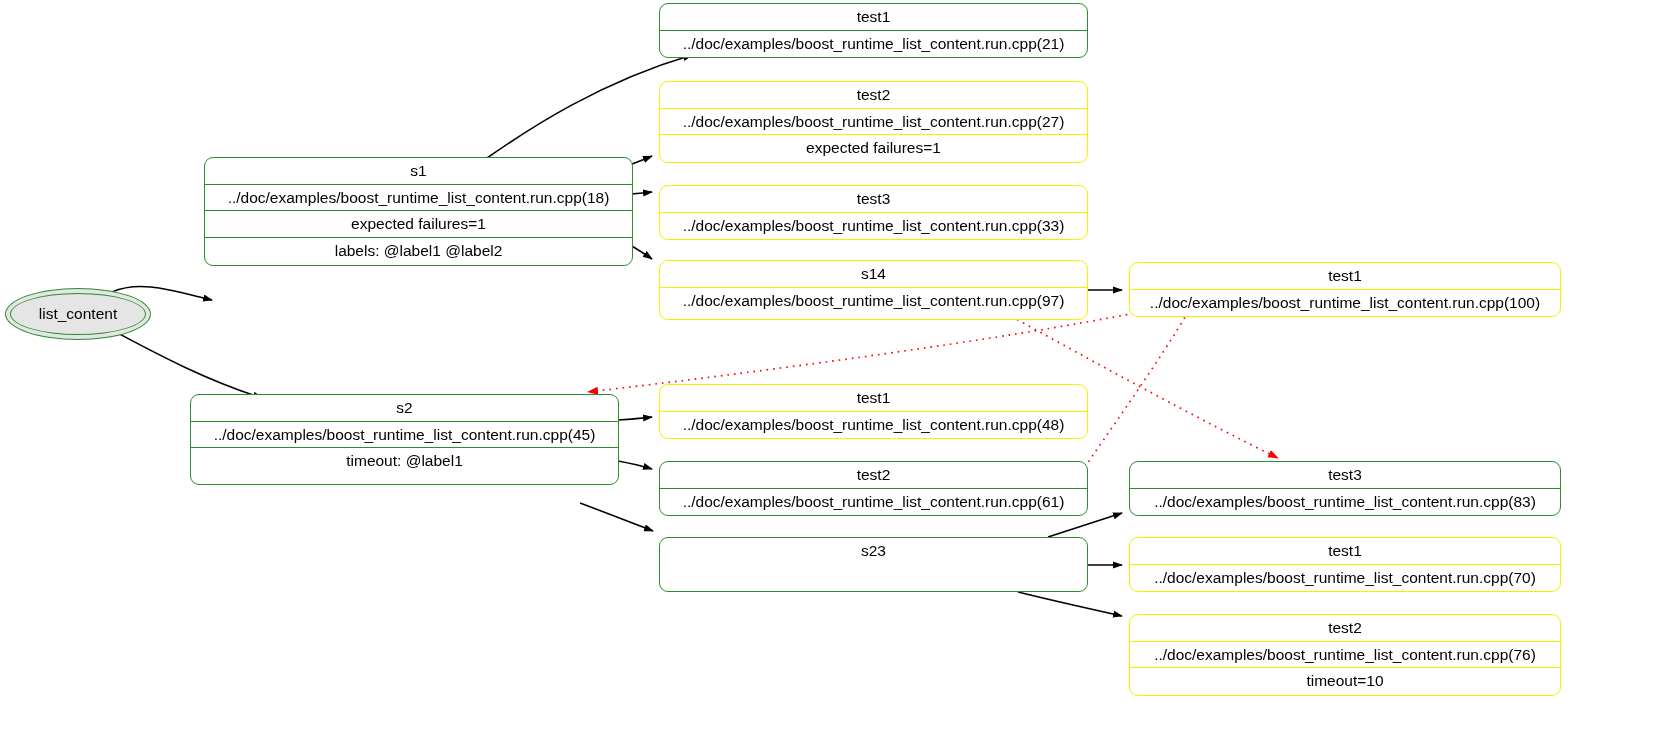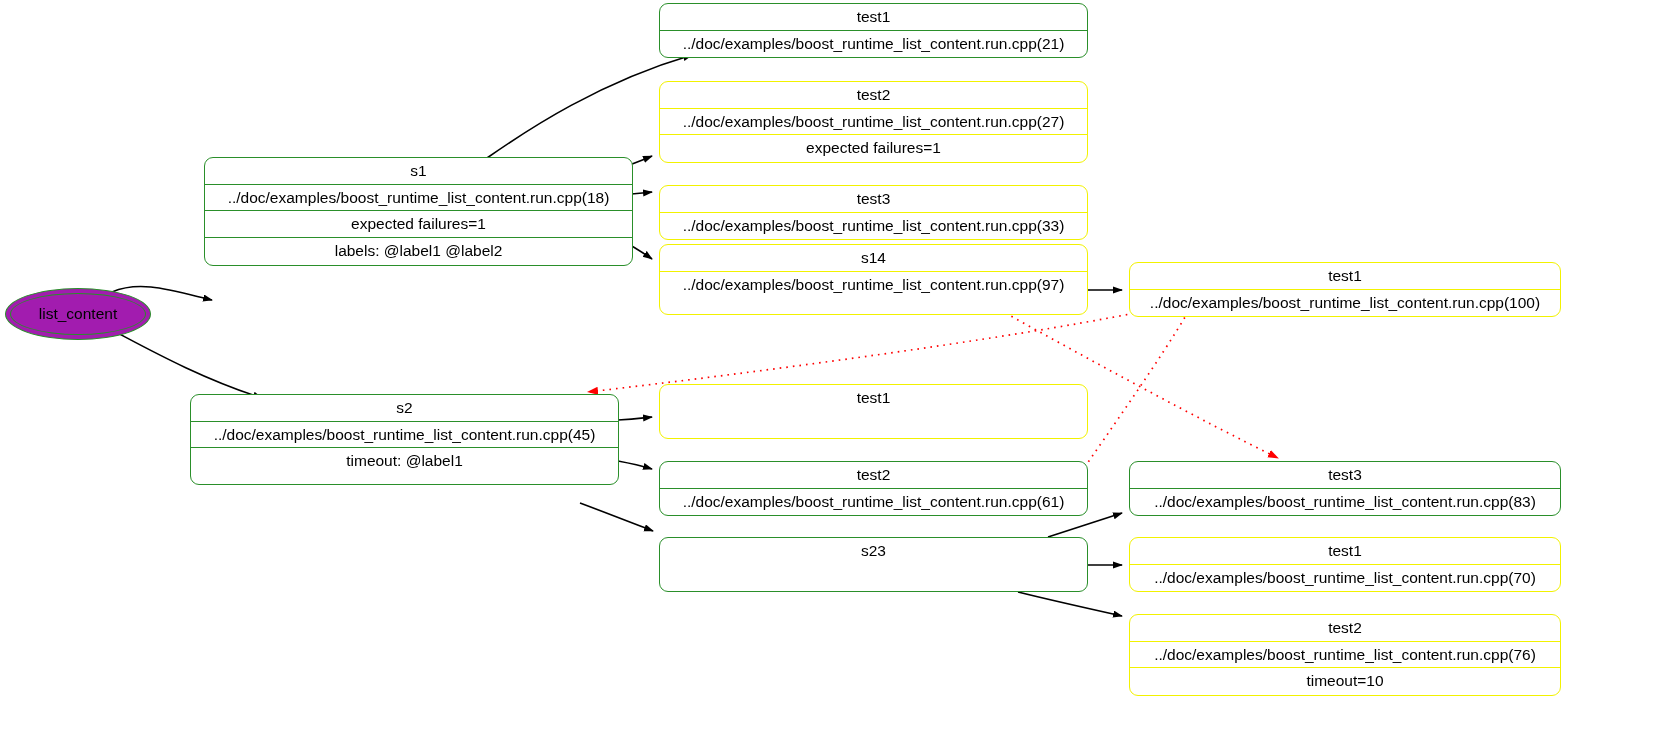--- a/index.html
+++ b/index.html
@@ -41,21 +41,21 @@
     overflow: hidden;
   }
   .node.green .row + .row { border-top: 1.6px solid #2a8f2a; }
   .node.yellow .row + .row { border-top: 1.6px solid #f2f200; }
 
   .ellipse {
     position: absolute;
     box-sizing: border-box;
     border: 1.6px solid #2a8f2a;
     border-radius: 50%;
-    background: #a21caf;
+    background: #e5e5e5;
     display: flex;
     align-items: center;
     justify-content: center;
     font-size: 15.5px;
     color: #000;
     z-index: 5;
   }
   .ellipse .inner {
     position: absolute;
     left: 4px; right: 4px; top: 4px; bottom: 4px;
@@ -132,38 +132,39 @@
   <div class="row">../doc/examples/boost_runtime_list_content.run.cpp(33)</div>
 </div>
 
 <div class="node green" style="left:190px; top:157px; width:429px; height:109px;margin-left:14px;">
   <div class="row">s1</div>
   <div class="row">../doc/examples/boost_runtime_list_content.run.cpp(18)</div>
   <div class="row">expected failures=1</div>
   <div class="row">labels: @label1 @label2</div>
 </div>
 
-<div class="node yellow" style="left:659px; top:244px; width:429px; height:71px;">
+<div class="node yellow" style="left:659px; top:260px; width:429px; height:60px;">
   <div class="row">s14</div>
   <div class="row">../doc/examples/boost_runtime_list_content.run.cpp(97)</div>
 </div>
 
 <div class="node yellow" style="left:1129px; top:262px; width:432px; height:55px;">
   <div class="row">test1</div>
   <div class="row">../doc/examples/boost_runtime_list_content.run.cpp(100)</div>
 </div>
 
 <div class="node green" style="left:190px; top:394px; width:429px; height:91px;">
   <div class="row">s2</div>
   <div class="row">../doc/examples/boost_runtime_list_content.run.cpp(45)</div>
   <div class="row">timeout: @label1</div>
 </div>
 
 <div class="node yellow" style="left:659px; top:384px; width:429px; height:55px;">
   <div class="row">test1</div>
+  <div class="row">../doc/examples/boost_runtime_list_content.run.cpp(48)</div>
 </div>
 
 <div class="node green" style="left:659px; top:461px; width:429px; height:55px;">
   <div class="row">test2</div>
   <div class="row">../doc/examples/boost_runtime_list_content.run.cpp(61)</div>
 </div>
 
 <div class="node green" style="left:1129px; top:461px; width:432px; height:55px;">
   <div class="row">test3</div>
   <div class="row">../doc/examples/boost_runtime_list_content.run.cpp(83)</div>

